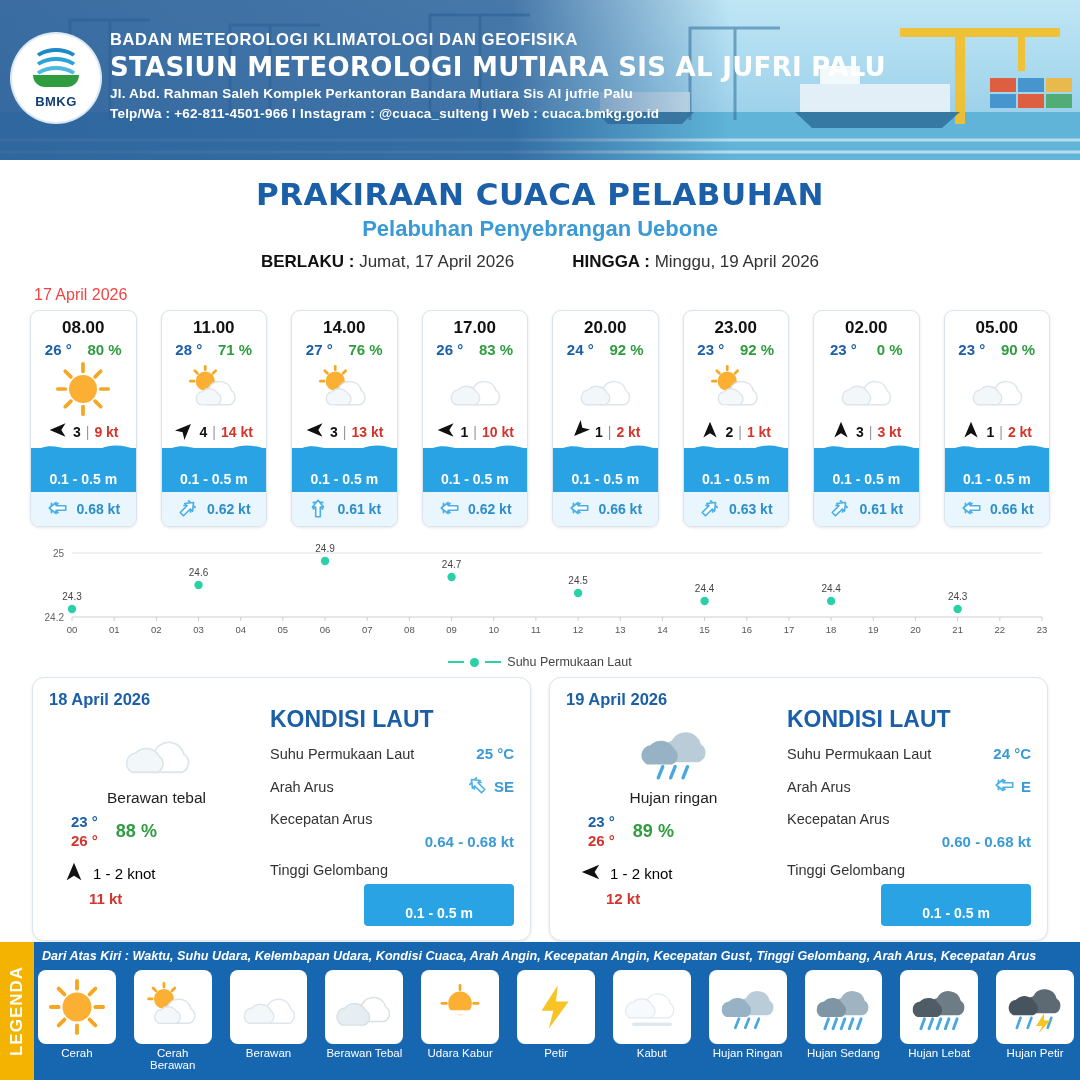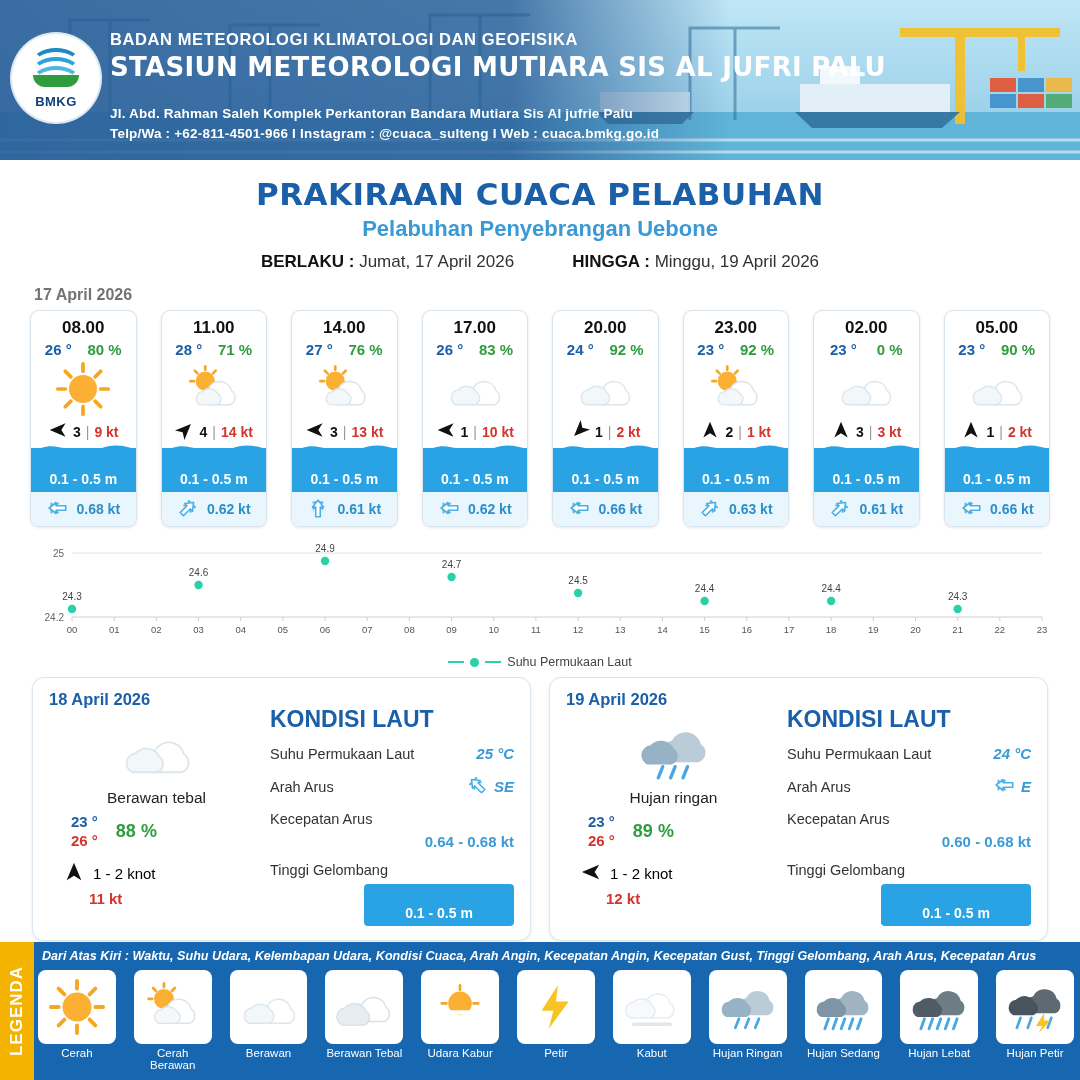--- a/index.html
+++ b/index.html
@@ -41,21 +41,21 @@
   .logo .arc2 { width:50px; height:16px; top:9px; border-top-color:#2aa4d8; }
   .logo .arc3 { width:50px; height:16px; top:18px; border-top-color:#4db8e0; }
   .logo .wave {
     position:absolute; left:10px; top:27px; width:46px; height:12px;
     background:#2f9c3f; border-radius:0 0 22px 22px;
   }
   .logo .bmkg-txt { font-size:13px; font-weight:bold; color:#123f7a; letter-spacing:.5px; margin-top:2px;}
   .hdr-text { position:absolute; left:110px; top:30px; color:#fff; }
   .hdr-line1 { font-size:16.5px; font-weight:bold; letter-spacing:.6px; }
   .hdr-line2 { font-size:26px; font-weight:bold; letter-spacing:.3px; margin-top:3px; font-family:"DejaVu Sans", sans-serif;}
-  .hdr-line3 { font-size:13.5px; font-weight:bold; margin-top:24px; letter-spacing:.2px;}
+  .hdr-line3 { font-size:13.5px; font-weight:bold; margin-top:4px; letter-spacing:.2px;}
   .hdr-line4 { font-size:13.5px; font-weight:bold; margin-top:5px; letter-spacing:.2px;}
 
   
   .port { position:absolute; right:0; top:0; width:1080px; height:160px; }
 
   
   .title-main {
     text-align:center; color:#1a5fa8; font-size:31px; font-weight:bold;
     letter-spacing:.5px; margin-top:16px; font-family:"DejaVu Sans", sans-serif;
   }
@@ -63,21 +63,21 @@
     text-align:center; color:#3a9ad6; font-size:22px; font-weight:bold; margin-top:4px;
   }
   .valid-row {
     display:flex; justify-content:center; gap:58px; margin-top:10px;
     font-size:17px; color:#222;
   }
   .valid-row b { color:#111; }
   .valid-row span.val { color:#333; }
 
   .date-label {
-    color:#737373; font-weight:bold; font-size:16px;
+    color:#ef4444; font-weight:normal; font-size:16px;
     margin:14px 0 6px 34px;
   }
 
   
   .cards {
     display:flex; gap:24px; padding:0 30px; justify-content:space-between;
   }
   .card {
     width:125px; background:#fff; border:1px solid #d8e4ee; border-radius:9px;
     overflow:hidden; box-shadow:0 1px 3px rgba(0,0,0,.10);
@@ -130,21 +130,21 @@
   .p-th { display:flex; align-items:center; gap:18px; margin-top:6px; padding-left:22px;}
   .p-temps { font-weight:bold; font-size:15px; line-height:1.25;}
   .p-tmin { color:#1a5fa8; }
   .p-tmax { color:#d4342b; }
   .p-hum { color:#2f9c3f; font-weight:bold; font-size:18px;}
   .p-wind { display:flex; align-items:center; gap:8px; margin-top:10px; padding-left:14px; font-size:15px;}
   .p-gust { color:#d4342b; font-weight:bold; font-size:15px; padding-left:40px; margin-top:4px;}
   .p-right { flex:1; padding-left:6px; }
   .p-title { color:#1a5fa8; font-weight:bold; font-size:23px; margin-top:16px; }
   .p-row { display:flex; justify-content:space-between; align-items:center; margin-top:12px; font-size:14.5px; color:#333;}
-  .p-val { color:#3a9ad6; font-weight:bold; font-size:15px;font-style:italic;}
+  .p-val { color:#3a9ad6; font-weight:bold; font-size:15px;}
   .p-row2 { text-align:right; color:#3a9ad6; font-weight:bold; font-size:15px; margin-top:6px;}
   .wave-badge {
     margin-top:6px; margin-left:auto; width:150px; height:42px; background:#29a3e3;
     border-radius:4px; position:relative; overflow:hidden;
   }
   .wave-badge svg { position:absolute; top:-10px; left:0;}
   .wave-badge span {
     position:absolute; bottom:5px; left:0; right:0; text-align:center; color:#fff;
     font-weight:bold; font-size:14px;
   }

